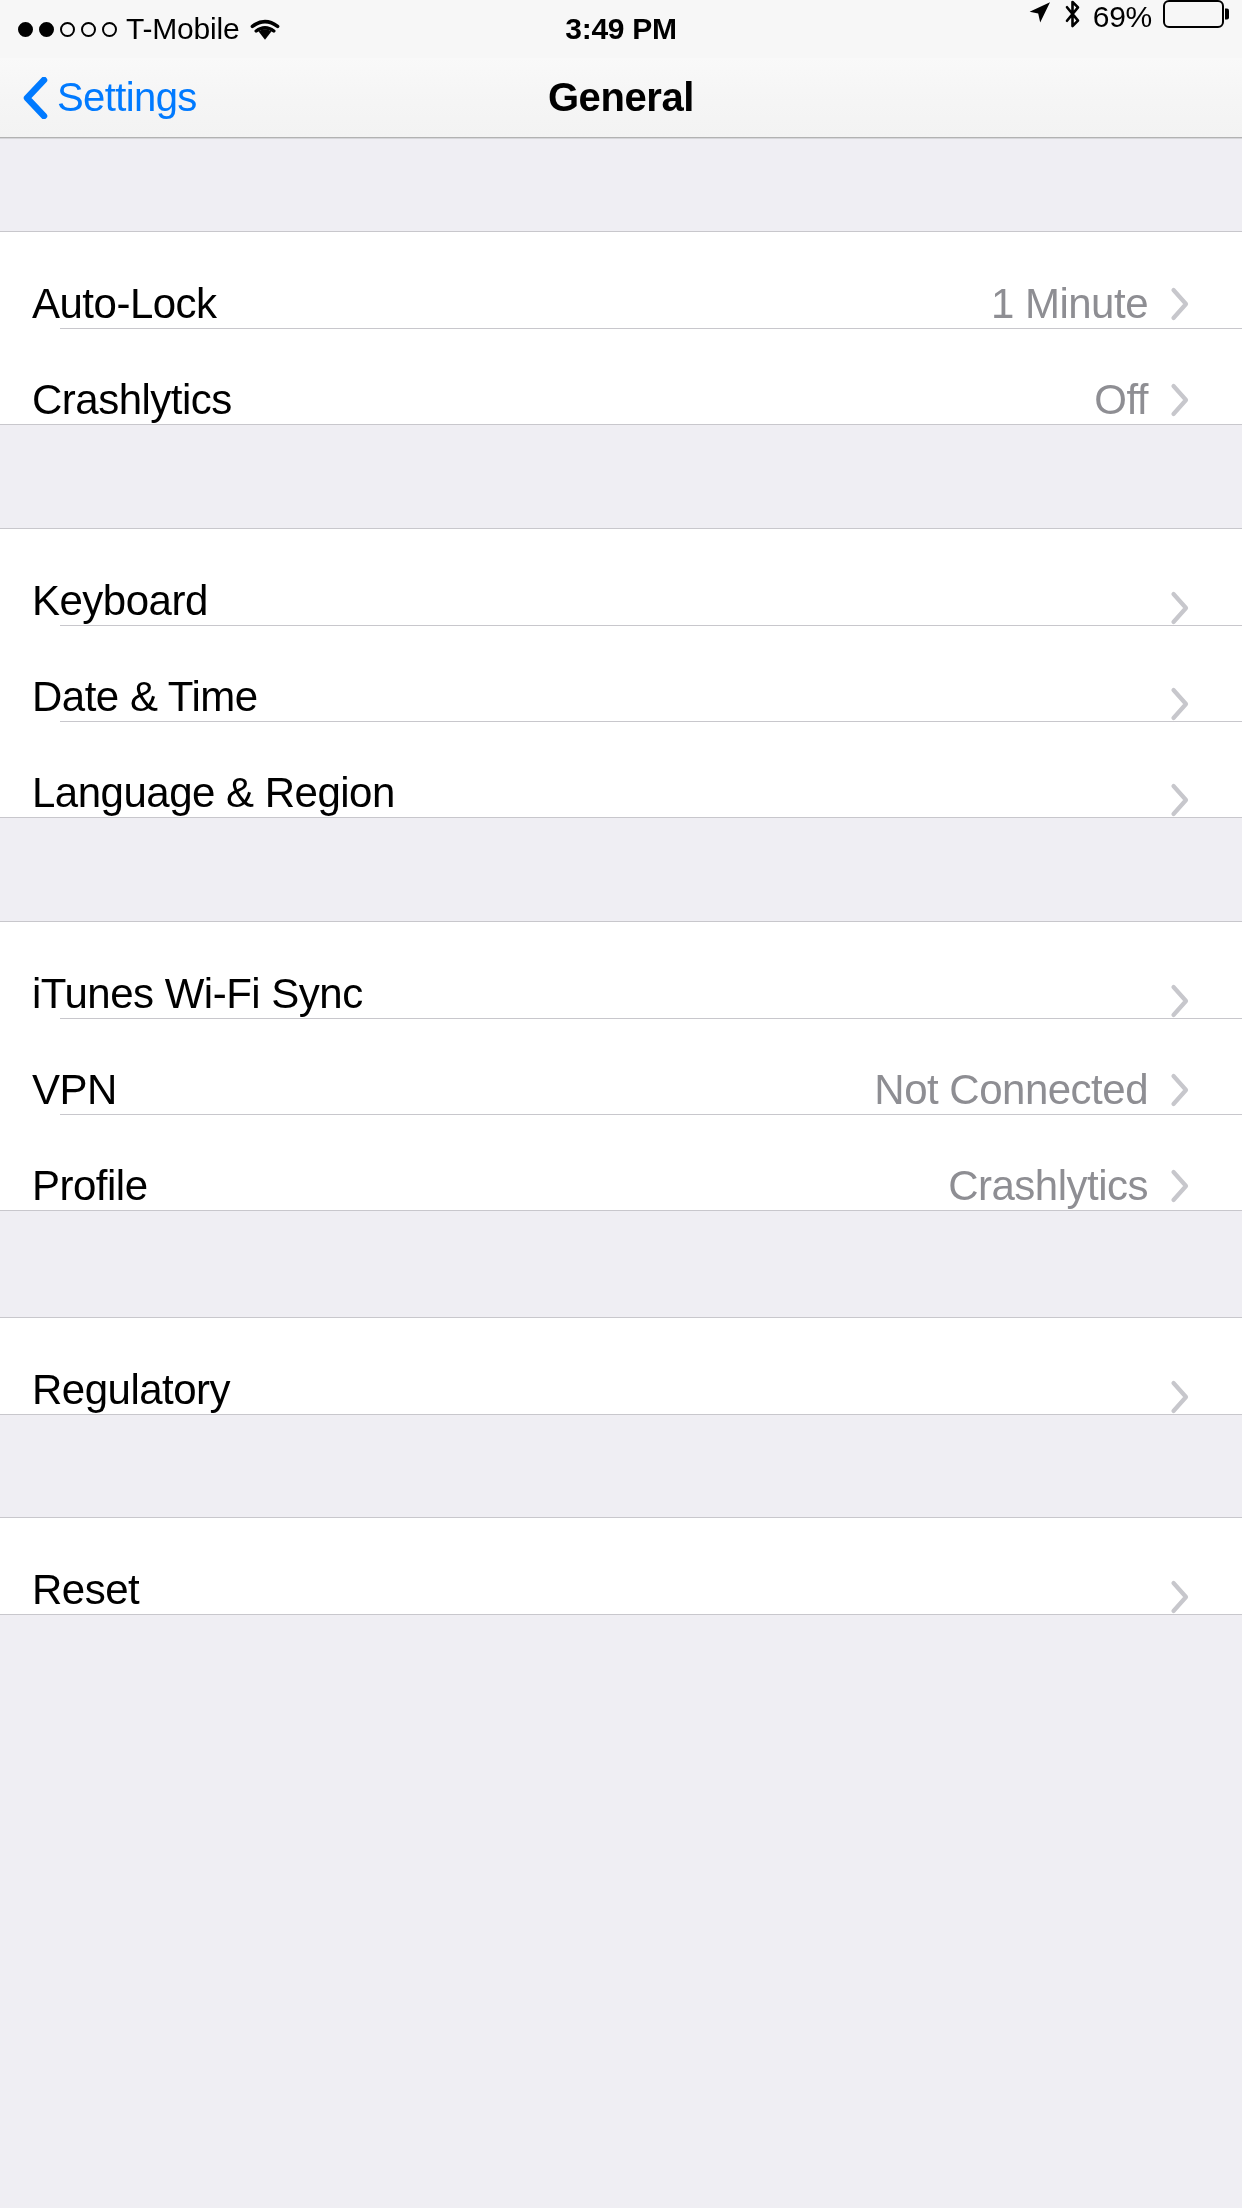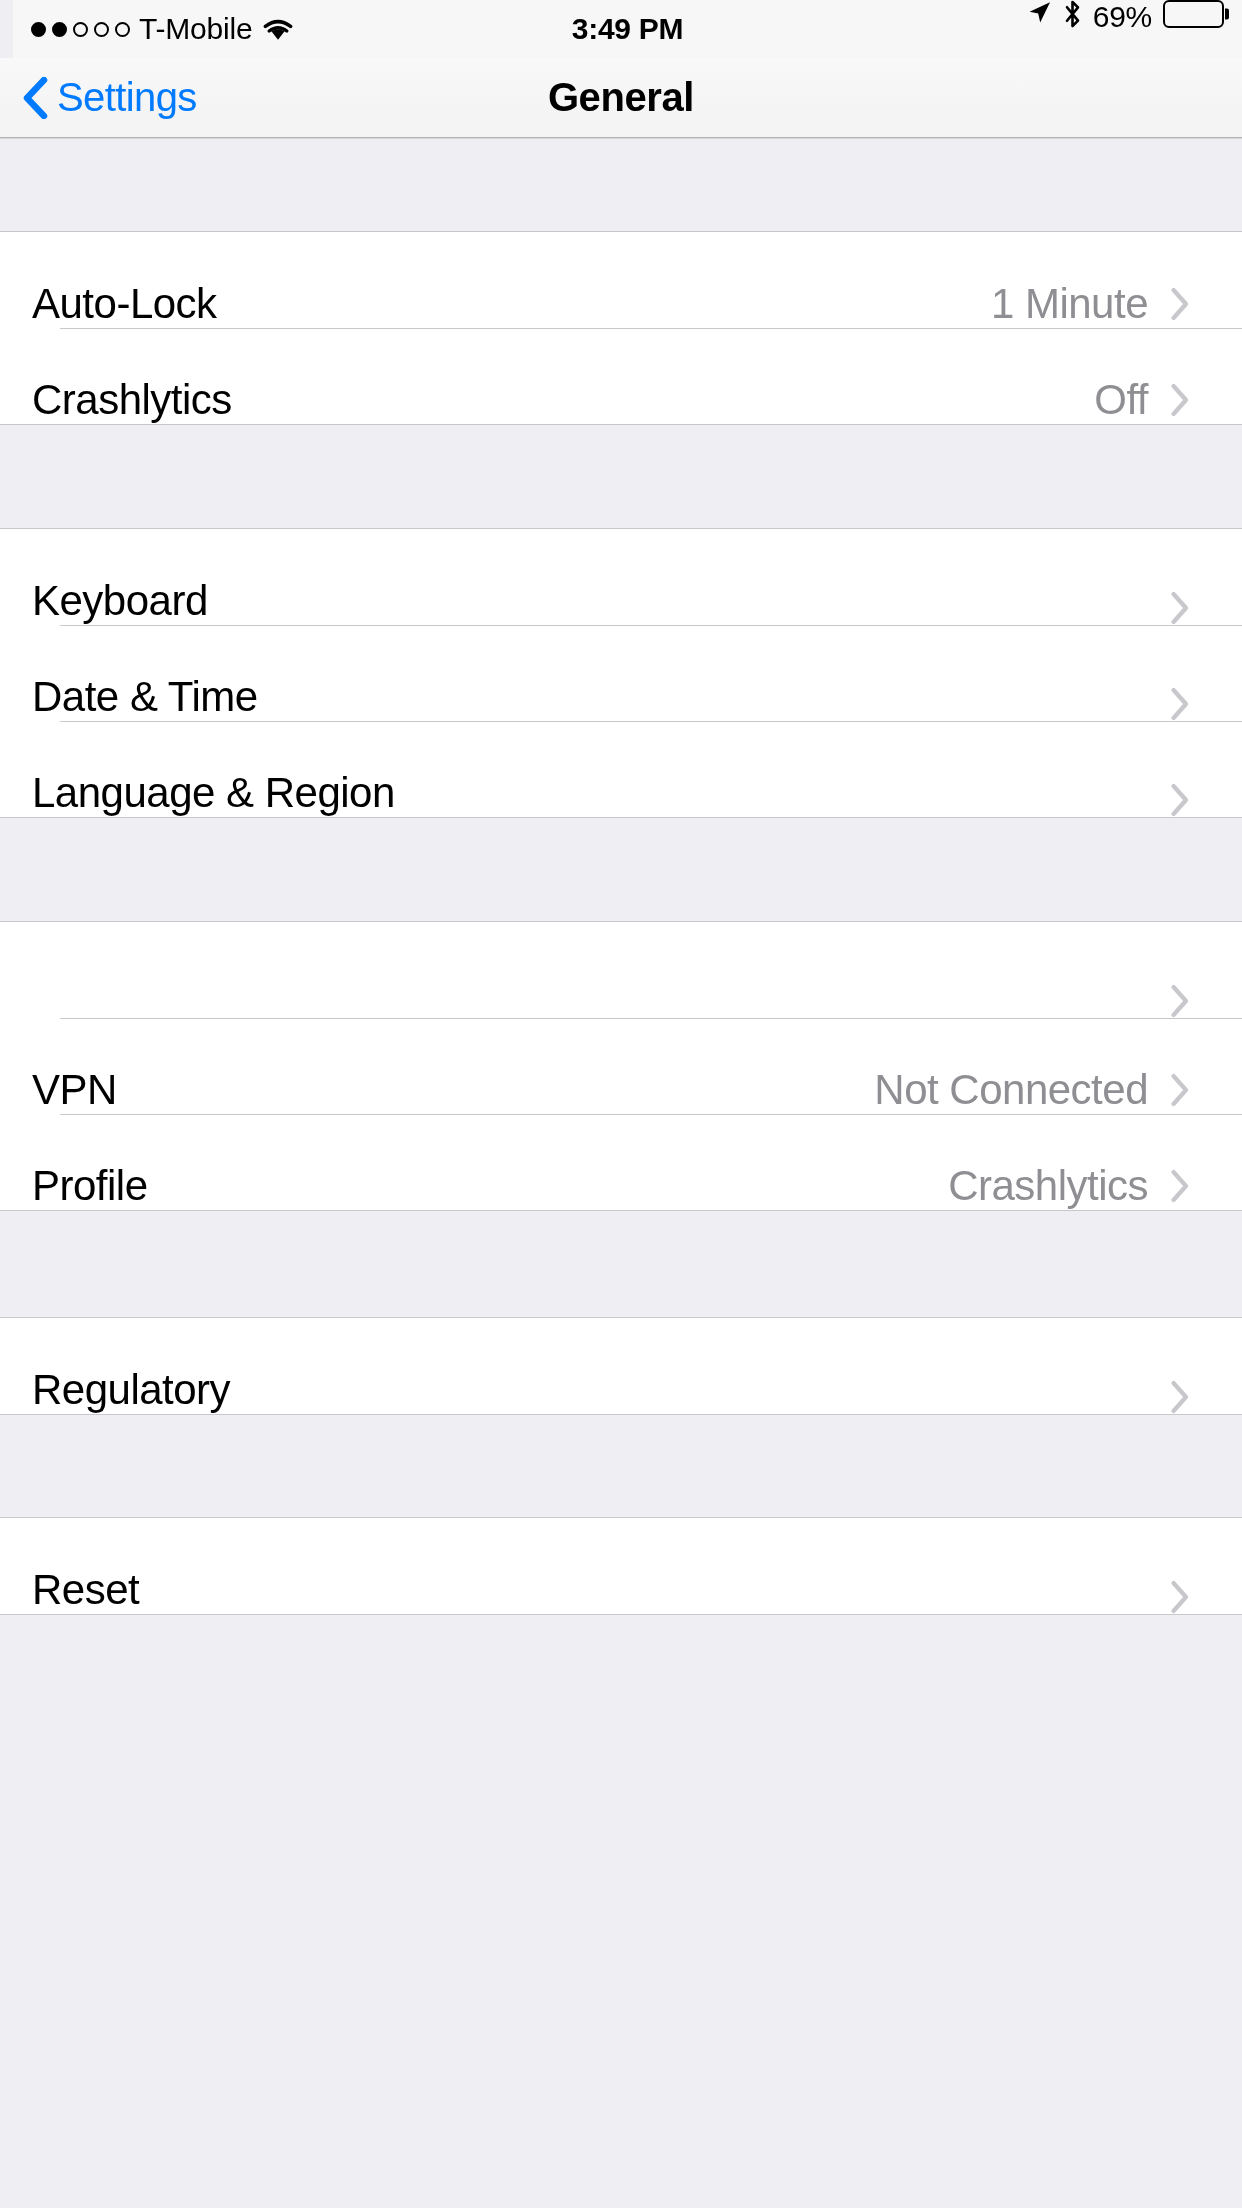--- a/index.html
+++ b/index.html
@@ -12,21 +12,20 @@
   }
 
   
   .status-bar{
     position:relative;
     height:58px;
     background:#F7F7F7;
     display:flex;
     align-items:center;
     color:#000;
-    margin-left:13px;
   }
   .sb-left{
     position:absolute; left:18px; top:0; height:58px;
     display:flex; align-items:center; gap:9px;
   }
   .sig-dots{ display:flex; align-items:center; gap:6px; }
   .dot{ width:15px; height:15px; border-radius:50%; border:2.2px solid #000; }
   .dot.filled{ background:#000; }
   .carrier{ font-size:30px; letter-spacing:-0.2px; font-weight:400; }
   .wifi-ico{ width:34px; height:26px; display:block; }
@@ -227,20 +226,21 @@
             <svg class="chev-r" viewBox="0 0 20 34">
               <path d="M3.5 3 L16 17 L3.5 31" stroke="#C7C7CC" stroke-width="4.2" fill="none" stroke-linecap="round" stroke-linejoin="round"></path>
             </svg>
           </span>
         </span>
       </div>
     </div>
     <div class="spacer" style="height: 105px;"></div>
     <div class="group">
       <div class="row">
+        <span class="row-label">iTunes Wi-Fi Sync</span>
         <span class="row-right">
           <span>
             <svg class="chev-r" viewBox="0 0 20 34">
               <path d="M3.5 3 L16 17 L3.5 31" stroke="#C7C7CC" stroke-width="4.2" fill="none" stroke-linecap="round" stroke-linejoin="round"></path>
             </svg>
           </span>
         </span>
       </div>
       <div class="row">
         <span class="row-label">VPN</span>

